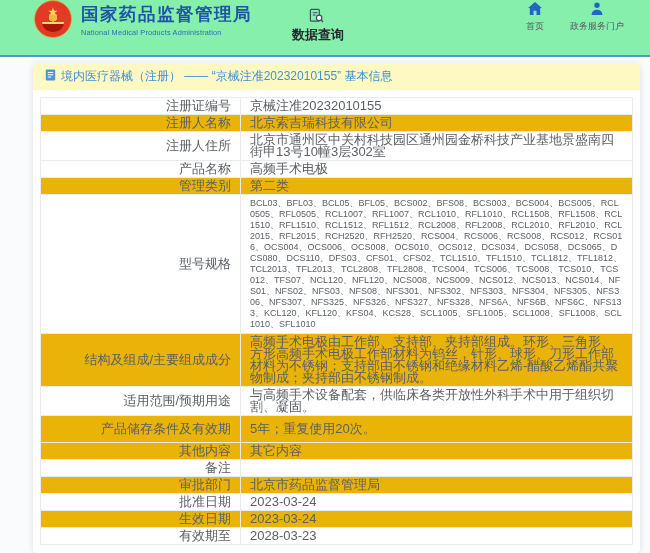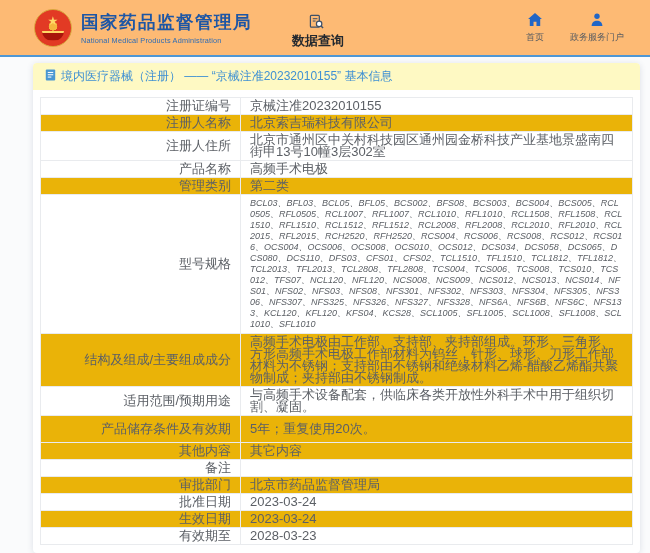--- a/index.html
+++ b/index.html
@@ -1,21 +1,21 @@
 <!DOCTYPE html>
 <html><head>
 <meta charset="utf-8">
 <style>
   * { margin:0; padding:0; box-sizing:border-box; }
   html,body { width:650px; height:553px; overflow:hidden; background:#fafbfc;
     font-family:"Liberation Sans","DejaVu Sans",sans-serif; }
 
   
-  .site-header { height:57px; background:#fdba74; border-bottom:2px solid #4e97d4;
-    display:flex; align-items:center; padding:0 26px 0 34px; }
+  .site-header { height:57px; background:#86efac; border-bottom:2px solid #4e97d4;
+    display:flex; align-items:flex-start; padding:0 26px 0 34px; }
   .logo-group { display:flex; align-items:center; }
   .emblem { width:38px; height:38px; border-radius:50%; flex:0 0 auto; position:relative;
     background:radial-gradient(circle at 50% 45%, #f5b63e 0 16%, #e23a24 17% 70%, #c01c0f 100%);
     border:1px solid #d9a43c; }
   .emblem::before{ content:"★"; position:absolute; left:0; right:0; top:5px;
     text-align:center; color:#ffd766; font-size:12px; line-height:12px;}
   .emblem::after{ content:""; position:absolute; left:7px; right:7px; bottom:5px; height:8px;
     border-radius:0 0 12px 12px; background:#a8150b; border-top:2px solid #ffd766; }
   .org-names{ margin-left:9px; }
   .org-cn{ color:#1d56a5; font-size:17.5px; font-weight:bold; letter-spacing:1.5px; white-space:nowrap;}
@@ -38,21 +38,21 @@
   .panel-title svg{ margin-right:5px; flex:0 0 auto; }
 
   
   .info-table{ width:100%; border-collapse:collapse; margin-top:7px; border:1px solid #e4e6e9;
     table-layout:fixed; }
   .info-table td{ border:1px solid #e9ebee; font-size:13px; color:#5c6066;
     padding:2px 9px; line-height:12px; vertical-align:middle; }
   .label-cell{ width:200px; text-align:right; color:#5f646b; }
   .value-cell{ text-align:left; word-break:break-all; }
   tr.alt td{ background:#eab308; }
-  tr.models .value-cell{ font-size:9px; line-height:11px; padding-top:3px; padding-bottom:3px;font-style:italic;}
+  tr.models .value-cell{ font-size:9px; line-height:11px; padding-top:3px; padding-bottom:3px;}
   .info-table tr:nth-child(9) td{ padding-top:7px; padding-bottom:7px; }
 </style>
 </head>
 <body>
 
 <header class="site-header">
   <div class="logo-group">
     <div class="emblem"></div>
     <div class="org-names">
       <div class="org-cn">国家药品监督管理局</div>

